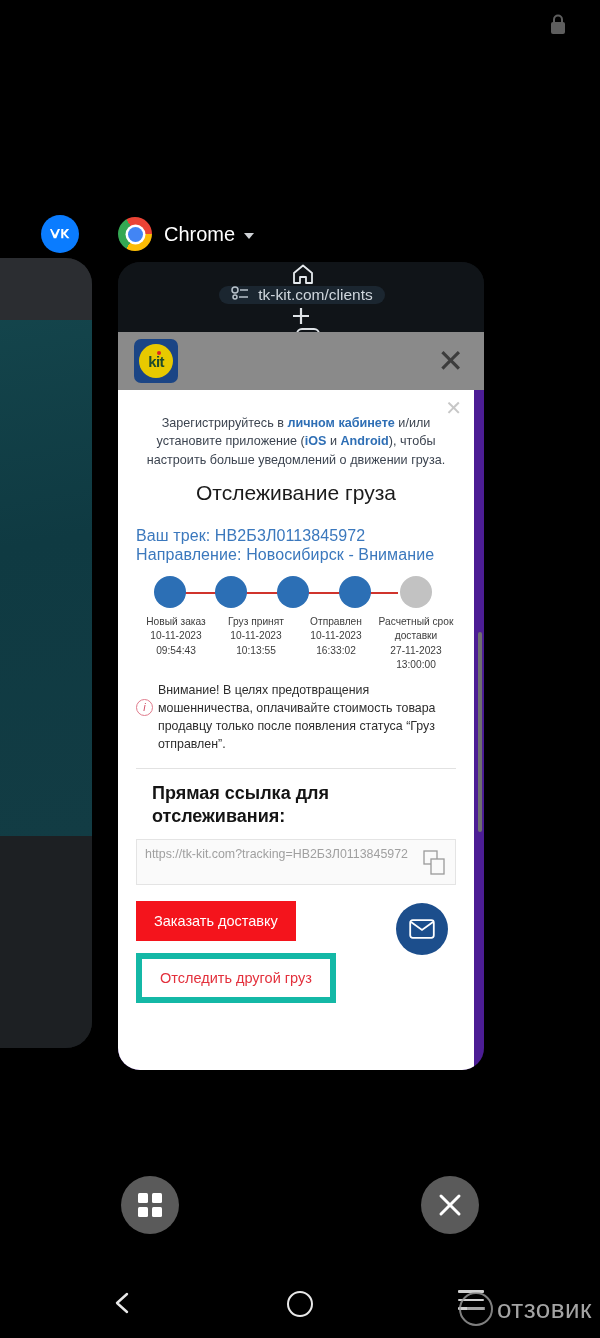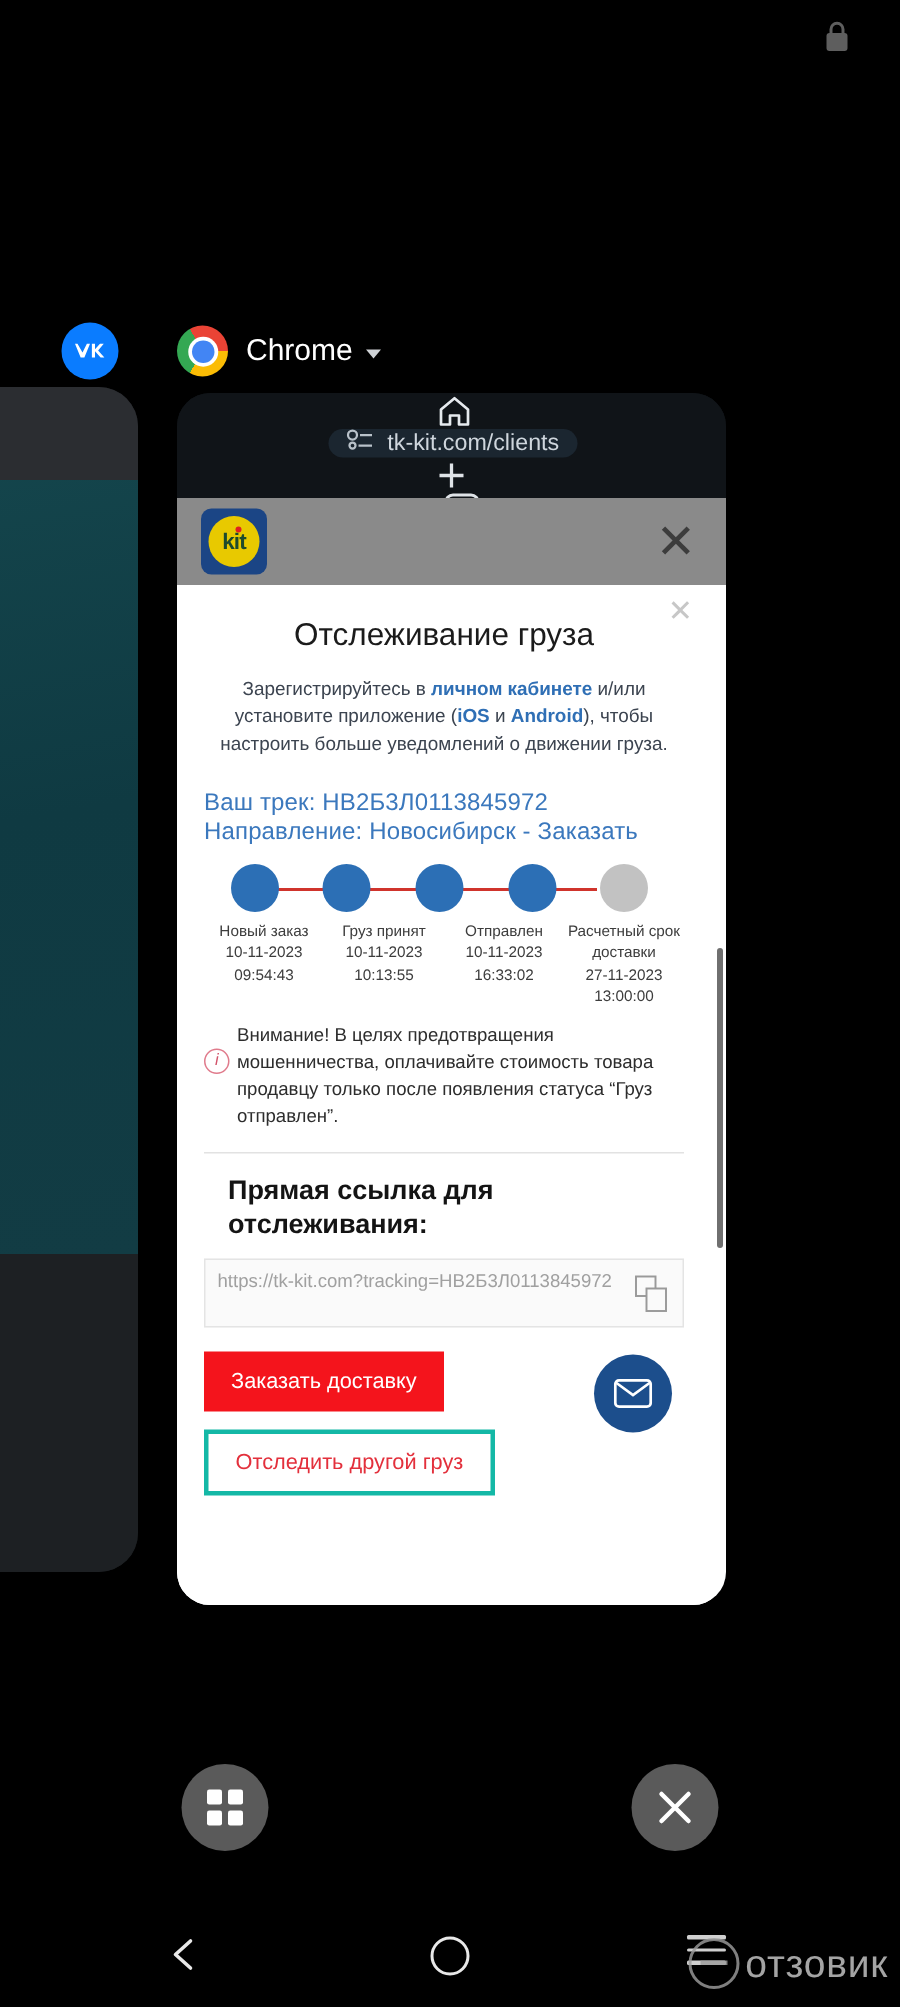--- a/index.html
+++ b/index.html
@@ -100,21 +100,21 @@
     width: 24px; height: 24px; margin-left: 14px;
     border: 2px solid #dfe3e7; border-radius: 6px;
     color: #dfe3e7; font-size: 12px; font-weight: bold;
     display: flex; align-items: center; justify-content: center; padding-left: 10px;
   }
   #menu-btn { width: 24px; margin-left: 14px; }
   .dot3 { width: 4px; height: 4px; border-radius: 50%; background: #dfe3e7; margin: 2px auto; }
 
   
   #page {
-    position: relative; height: 924px; background: #ffffff; overflow: hidden;
+    position: relative; height: 924px; background: #4c1d95; overflow: hidden;
   }
   #site-header {
     position: relative; height: 58px; background: #8a8a8a;
     display: flex; align-items: center; padding: 0 16px;
   }
   #kit-logo {
     width: 44px; height: 44px; border-radius: 7px; background: #1b4585;
     display: flex; align-items: center; justify-content: center; flex: none;
   }
   #kit-logo .disc {
@@ -209,21 +209,21 @@
   }
   #copy-icon { position: absolute; right: 8px; top: 10px; }
 
   #btn-row { position: relative; margin-top: 16px; }
   #btn-order {
     display: inline-block; background: #f4141c; color: #fff;
     font-size: 14.5px; padding: 12px 18px; border: none; cursor: pointer;
   }
   #btn-track {
     display: inline-block; background: #fff; color: #e3303c;
-    font-size: 14.5px; padding: 11px 18px; border: 3px solid #14b8a6;
+    font-size: 14.5px; padding: 11px 18px; border: 6px solid #14b8a6;
     margin-top: 12px; cursor: pointer;
   }
   #fab-mail {
     position: absolute; right: 8px; top: 2px;
     width: 52px; height: 52px; border-radius: 50%; background: #1c4e8c;
     display: flex; align-items: center; justify-content: center;
   }
   #page-scrollbar {
     position: absolute; right: 2px; top: 300px;
     width: 4px; height: 200px; border-radius: 2px; background: #6f6f6f;
@@ -350,26 +350,26 @@
             <span>kit</span>
             <i></i>
           </div>
         </div>
         <div id="site-close">✕</div>
       </div>
 
       <div id="modal">
         <div id="modal-close">✕</div>
 
+        <div id="modal-sub"><span>Зарегистрируйтесь в </span><b class="lnk">личном кабинете</b><span> и/или установите приложение (</span><b class="lnk">iOS</b><span> и </span><b class="lnk">Android</b><span>), чтобы настроить больше уведомлений о движении груза.</span></div>
+
         <div id="modal-title">Отслеживание груза</div>
 
-        <div id="modal-sub"><span>Зарегистрируйтесь в </span><b class="lnk">личном кабинете</b><span> и/или установите приложение (</span><b class="lnk">iOS</b><span> и </span><b class="lnk">Android</b><span>), чтобы настроить больше уведомлений о движении груза.</span></div>
-
         <div id="track-line">Ваш трек: НВ2Б3Л0113845972</div>
-        <div id="dir-line">Направление: Новосибирск - Заказать</div>
+        <div id="dir-line">Направление: Новосибирск - Внимание</div>
 
         <div id="stepper">
           <div class="track-rail"></div>
           <div class="dash" style="left:268px;"></div>
           <div class="dash" style="left:284px;"></div>
           <div class="dot" style="left:18px;"></div>
           <div class="dot" style="left:79px;"></div>
           <div class="dot" style="left:141px;"></div>
           <div class="dot" style="left:203px;"></div>
           <div class="dot inactive" style="left:264px;top:0;"></div>

